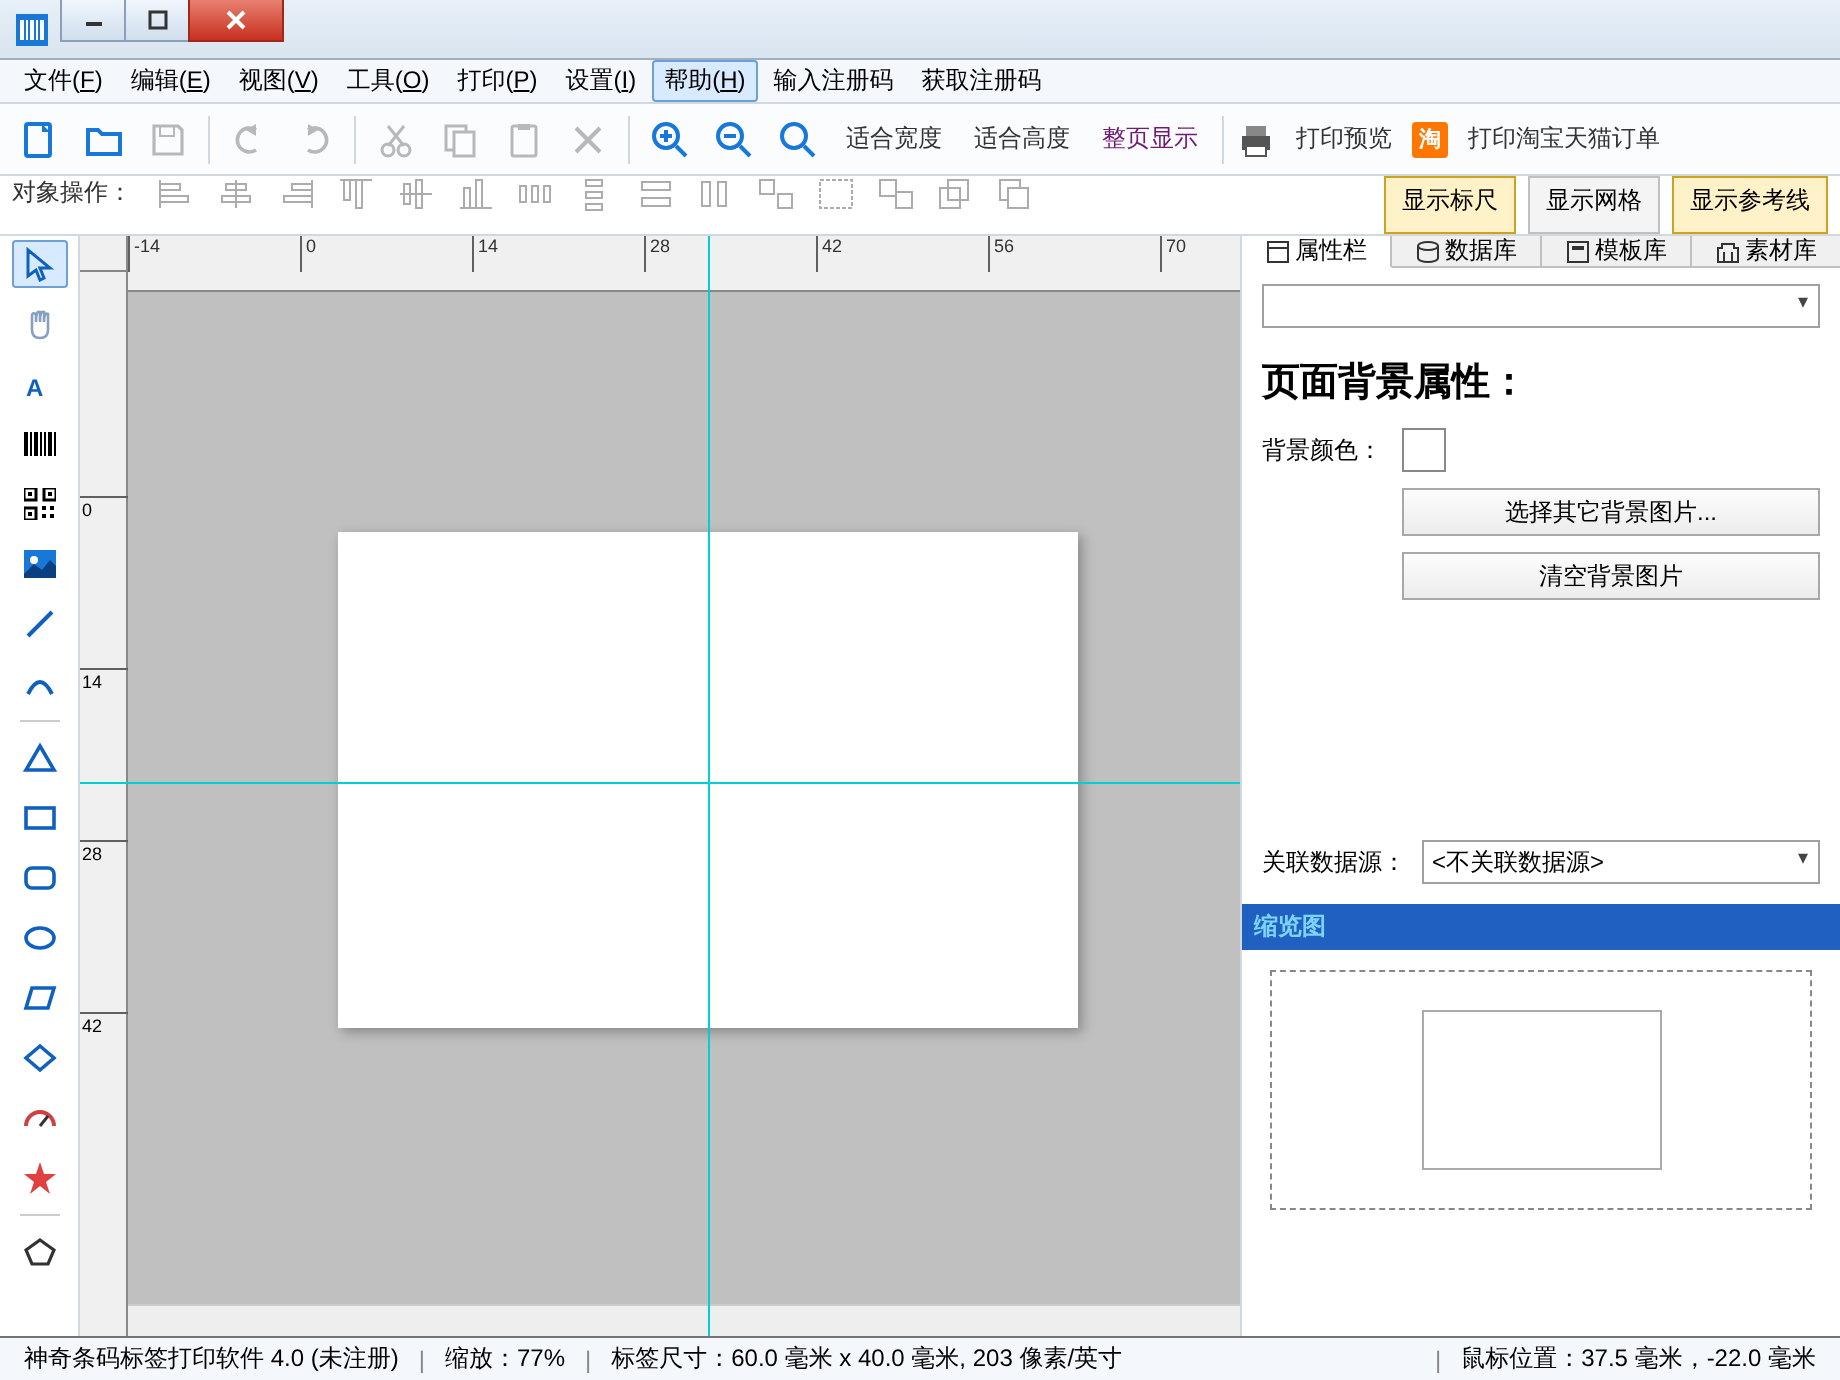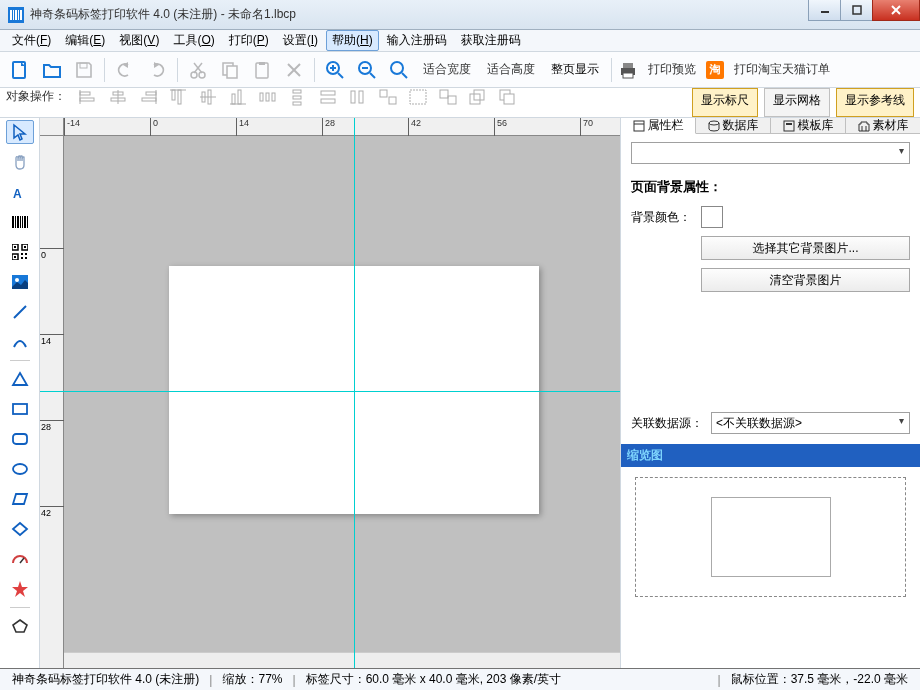--- a/index.html
+++ b/index.html
@@ -20,61 +20,61 @@
 .menubar .menu-item { padding: 2px 6px; cursor: default; }
 .menubar .menu-item.highlight { border: 1px solid #6da0d8; background: #d8eaff; padding: 1px 5px; border-radius: 2px; }
 .mnemonic { text-decoration: underline; }
 
 
 .toolbar { height: 36px; display: flex; align-items: center; padding: 2px 6px; border-bottom: 1px solid #d0d8e0; background: #fbfcfe; gap: 4px; }
 .tool-btn { width: 28px; height: 28px; display: flex; align-items: center; justify-content: center; border: 1px solid transparent; border-radius: 2px; }
 .tool-btn.dim { opacity: .4; }
 .tool-sep { width: 1px; height: 24px; background: #d0d8e0; margin: 0 2px; }
 .tool-text { padding: 4px 6px; color: #333; }
-.tool-text.blue { color: #000000; }
+.tool-text.blue { color: #701a75; }
 
 
 .opsbar { height: 30px; display: flex; padding: 0 6px; border-bottom: 1px solid #d0d8e0; background: #fff; gap: 6px; }
 .ops-label { color: #333; margin-right: 6px; }
 .ops-icons { display: flex; gap: 10px; opacity: .4; }
 .ops-icon { width: 20px; height: 18px; }
 .view-toggle { padding: 3px 8px; border: 1px solid #c0c0c0; background: #f4f4f4; }
 .view-toggle.active { border: 1px solid #d0a020; background: #fff2c8; }
 
 
 .main { position: absolute; top: 118px; bottom: 22px; left: 0; right: 0; display: flex; }
 
 
 .palette { width: 40px; background: #fff; border-right: 1px solid #d0d8e0; display: flex; flex-direction: column; align-items: center; padding-top: 2px; gap: 6px; }
 .pal-btn { width: 28px; height: 24px; display: flex; align-items: center; justify-content: center; }
 .pal-btn.sel { border: 1px solid #6da0d8; background: #d8eaff; border-radius: 2px; }
 
 
 .canvas-area { flex: 1; position: relative; background: #c0c0c0; overflow: hidden; }
 .ruler-corner { position: absolute; left: 0; top: 0; width: 24px; height: 18px; background: #f0f0f0; border-right: 1px solid #888; border-bottom: 1px solid #888; z-index: 3; }
-.ruler-h { position: absolute; left: 24px; right: 0; top: 0; height: 18px; background: #f0f0f0; border-bottom: 1px solid #888; font-size: 9px; color: #333; z-index: 2; }
+.ruler-h { position: absolute; left: 24px; right: 0; top: 0; height: 28px; background: #f0f0f0; border-bottom: 1px solid #888; font-size: 9px; color: #333; z-index: 2; }
 .ruler-h .tick { position: absolute; top: 0; height: 18px; border-left: 1px solid #606060; padding-left: 2px; font-size: 9px; }
 .ruler-v { position: absolute; top: 18px; bottom: 0; left: 0; width: 24px; background: #f0f0f0; border-right: 1px solid #888; z-index: 2; }
 .ruler-v .tick { position: absolute; left: 0; width: 24px; border-top: 1px solid #606060; font-size: 9px; padding: 1px 0 0 1px; }
 .canvas-viewport { position: absolute; left: 24px; top: 18px; right: 0; bottom: 16px; background: #c0c0c0; }
 .page { position: absolute; background: #fff; box-shadow: 2px 2px 6px rgba(0,0,0,.3); }
 .guide-v { position: absolute; top: 0; bottom: 0; width: 1px; background: #00d0d0; z-index: 4; }
 .guide-h { position: absolute; left: 0; right: 0; height: 1px; background: #00d0d0; z-index: 4; }
 .hscroll { position: absolute; left: 24px; right: 0; bottom: 0; height: 16px; background: #eee; border-top: 1px solid #ccc; }
 
 
 .rightpanel { width: 300px; background: #fff; border-left: 1px solid #d0d8e0; display: flex; flex-direction: column; }
 .rtabs { display: flex; border-bottom: 1px solid #c0c0c0; height: 16px; }
 .rtab { flex: 1; display: flex; align-items: center; justify-content: center; gap: 3px; border-right: 1px solid #c0c0c0; background: #f0f0f0; font-size: 11px; }
 .rtab.active { background: #fff; border-bottom: 1px solid #fff; margin-bottom: -1px; }
 .rtab:last-child { border-right: none; }
 .rbody { padding: 8px 10px; flex: 1; overflow: auto; }
 .combo { width: 100%; height: 22px; border: 1px solid #a0a0a0; background: #fff; margin-bottom: 14px; position: relative; }
 .combo::after { content: "▾"; position: absolute; right: 5px; top: 2px; color: #444; font-size: 10px; }
-.section-title { font-weight: bold; margin: 4px 0 10px; font-size: 13px; font-family: Liberation Mono, monospace; }
+.section-title { font-weight: bold; margin: 4px 0 10px; font-size: 19px; font-family: Liberation Mono, monospace; }
 .prop-row { display: flex; align-items: center; gap: 8px; margin-bottom: 8px; }
 .prop-label { width: 62px; text-align: left; }
 .prop-btn { flex: 1; height: 24px; border: 1px solid #a8a8a8; background: linear-gradient(#fdfdfd,#ececec); text-align: center; line-height: 22px; }
 .swatch { width: 22px; height: 22px; border: 1px solid #888; background: #fff; }
 .rel-row { display: flex; align-items: center; gap: 8px; margin-top: 120px; }
 .rel-combo { flex: 1; height: 22px; border: 1px solid #a0a0a0; background: #fff; padding: 2px 4px; position: relative; }
 .rel-combo::after { content: "▾"; position: absolute; right: 5px; top: 2px; color: #444; font-size: 10px; }
 .thumb-header { background: #2060c0; color: #7dd3fc; padding: 3px 6px; margin: 10px -10px 0; font-weight: bold; }
 .thumb-area { border: 1px dashed #888; height: 120px; margin: 10px 4px; position: relative; }
 .thumb-page { position: absolute; left: 50%; top: 50%; transform: translate(-50%,-50%); width: 120px; height: 80px; border: 1px solid #aaa; background: #fff; }
@@ -90,21 +90,20 @@
 
 <div class="titlebar">
   <svg class="app-icon" viewBox="0 0 16 16">
       <rect x="0" y="0" width="16" height="16" fill="#1878d8"></rect>
       <rect x="2" y="3" width="2" height="10" fill="#fff"></rect>
       <rect x="5" y="3" width="1" height="10" fill="#fff"></rect>
       <rect x="7" y="3" width="2" height="10" fill="#fff"></rect>
       <rect x="10" y="3" width="1" height="10" fill="#fff"></rect>
       <rect x="12" y="3" width="2" height="10" fill="#fff"></rect>
     </svg>
-  <span class="title-text">神奇条码标签打印软件 4.0 (未注册) - 未命名1.lbcp</span>
   <div class="win-controls">
     <div class="win-btn win-min">
         <svg width="10" height="10">
           <line x1="1" y1="7" x2="9" y2="7" stroke="#333" stroke-width="2"></line>
         </svg>
       </div>
     <div class="win-btn win-max">
         <svg width="10" height="10">
           <rect x="1" y="1" width="8" height="8" fill="none" stroke="#333" stroke-width="1.5"></rect>
         </svg>

